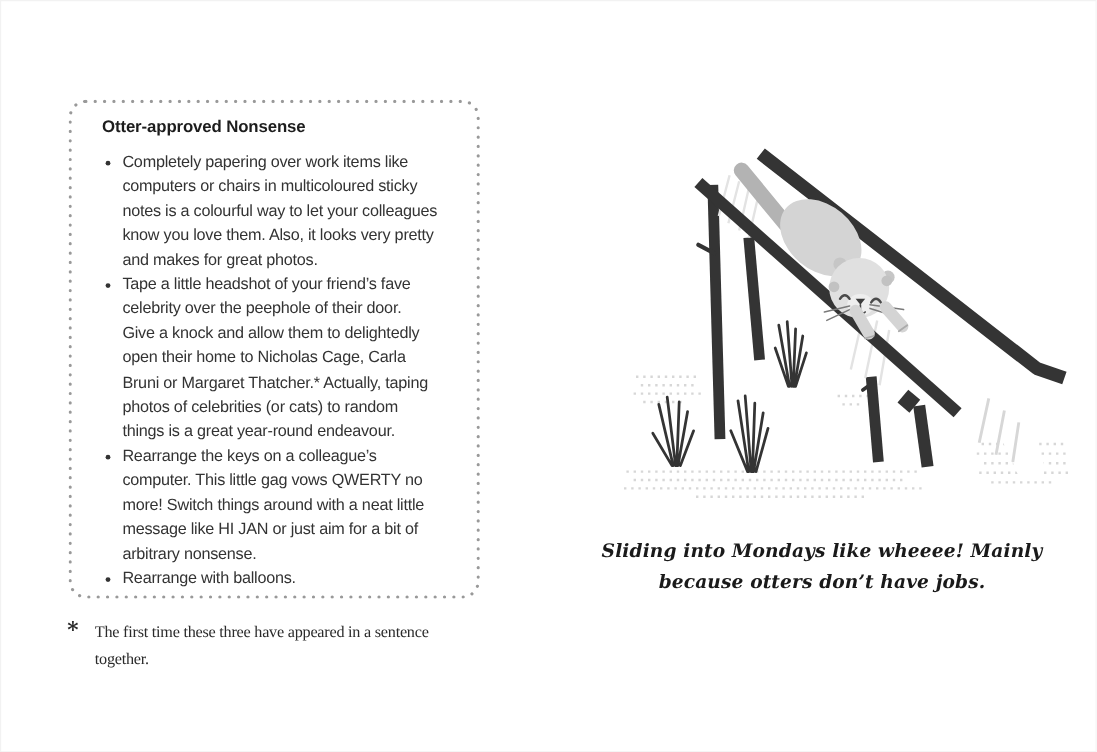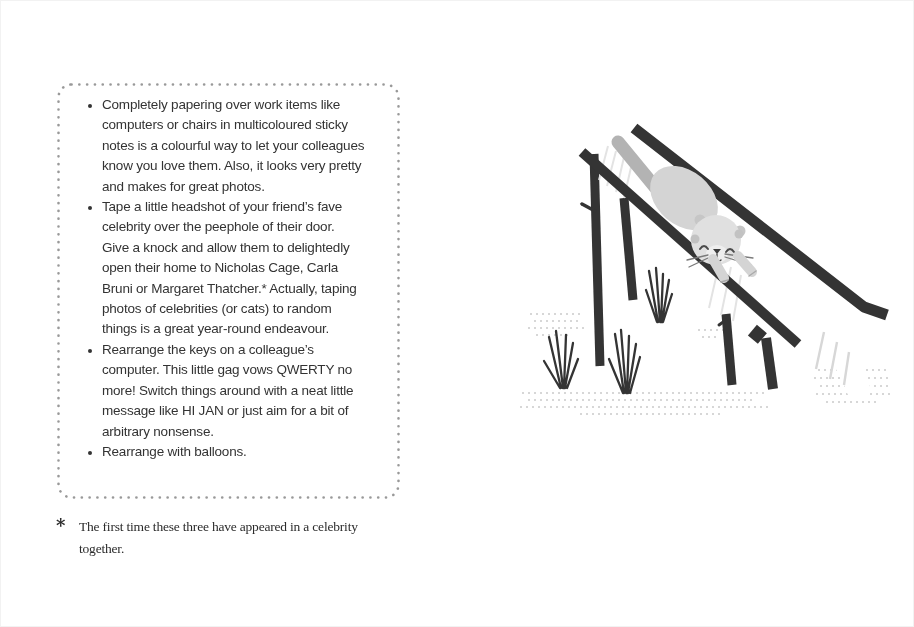--- a/index.html
+++ b/index.html
@@ -13,21 +13,21 @@
   
   .nonsense-box{
     position:absolute;left:57px;top:83px;width:343px;height:416px;
     box-sizing:border-box;padding:12px 12px 0 28px;
   }
   .dotted-border{position:absolute;left:0;top:0;width:343px;height:416px;pointer-events:none;}
   .box-title{
     margin:0;font-size:14px;line-height:20px;font-weight:bold;
     color:var(--title-text,#1d1d1d);letter-spacing:-.1px;
   }
-  .nonsense-list{margin:0 0 0;padding:0 0 0 17px;list-style:disc;}
+  .nonsense-list{margin:10px 0 0;padding:0 0 0 17px;list-style:disc;}
   .nonsense-list li{
     font-size:13.5px;line-height:20.4px;letter-spacing:-.2px;
     color:var(--text,#333);white-space:pre;
   }
   .nonsense-list li::marker{color:var(--text,#333);font-size:12px;}
 
   
   .footnote{position:absolute;left:56px;top:516px;display:flex;align-items:flex-start;}
   .fn-star{
     font-family:"DejaVu Serif",serif;font-weight:bold;font-size:18px;line-height:20px;
@@ -60,20 +60,21 @@
 </style>
 </head>
 <body>
 
 <div class="page">
 
   <section class="nonsense-box">
     <svg class="dotted-border" viewBox="0 0 343 416">
       <rect x="1.5" y="1.5" width="340" height="413" rx="13" fill="none" stroke="var(--border-dots,#999)" stroke-width="2.6" stroke-dasharray="0.1 7.7" stroke-linecap="round"></rect>
     </svg>
+    <h3 class="box-title">Otter-approved Nonsense</h3>
     <ul class="nonsense-list">
       <li>Completely papering over work items like
 computers or chairs in multicoloured sticky
 notes is a colourful way to let your colleagues
 know you love them. Also, it looks very pretty
 and makes for great photos.</li>
       <li>Tape a little headshot of your friend’s fave
 celebrity over the peephole of their door.
 Give a knock and allow them to delightedly
 open their home to Nicholas Cage, Carla
@@ -84,21 +85,21 @@
 computer. This little gag vows QWERTY no
 more! Switch things around with a neat little
 message like HI JAN or just aim for a bit of
 arbitrary nonsense.</li>
       <li>Rearrange with balloons.</li>
     </ul>
   </section>
 
   <div class="footnote">
     <span class="fn-star">*</span>
-    <span class="fn-text">The first time these three have appeared in a celebrity
+    <span class="fn-text">The first time these three have appeared in a sentence
 together.</span>
   </div>
 
   <figure class="illustration">
     <svg viewBox="0 0 380 330">
 
       <g>
         <path class="stipple" d="M10 206 H62 M14 213 H58 M8 220 H64 M16 227 H52"></path>
         <path class="stipple" d="M2 285 H248 M8 292 H236 M0 299 H250 M60 306 H200"></path>
         <path class="stipple" d="M298 262 H366 M294 270 H370 M300 278 H368 M296 286 H372 M306 294 H360"></path>
@@ -150,14 +151,16 @@
       </g>
 
       <g>
         <path class="grass" d="M138 214 L129 163 M140 214 L136 160 M141 214 L143 166 M142 214 L149 172 M137 214 L126 182 M143 214 L152 186"></path>
         <path class="grass" d="M104 285 L95 226 M106 285 L101 222 M107 285 L109 228 M108 285 L116 236 M103 285 L89 251 M110 285 L120 249"></path>
         <path class="grass" d="M41 280 L29 229 M43 280 L36 223 M44 280 L46 227 M45 280 L53 235 M40 280 L24 253 M47 280 L58 251"></path>
       </g>
     </svg>
   </figure>
 
+  <div class="caption">Sliding into Mondays like wheeee! Mainly
+because otters don’t have jobs.</div>
 
 </div>
 
 </body></html>

